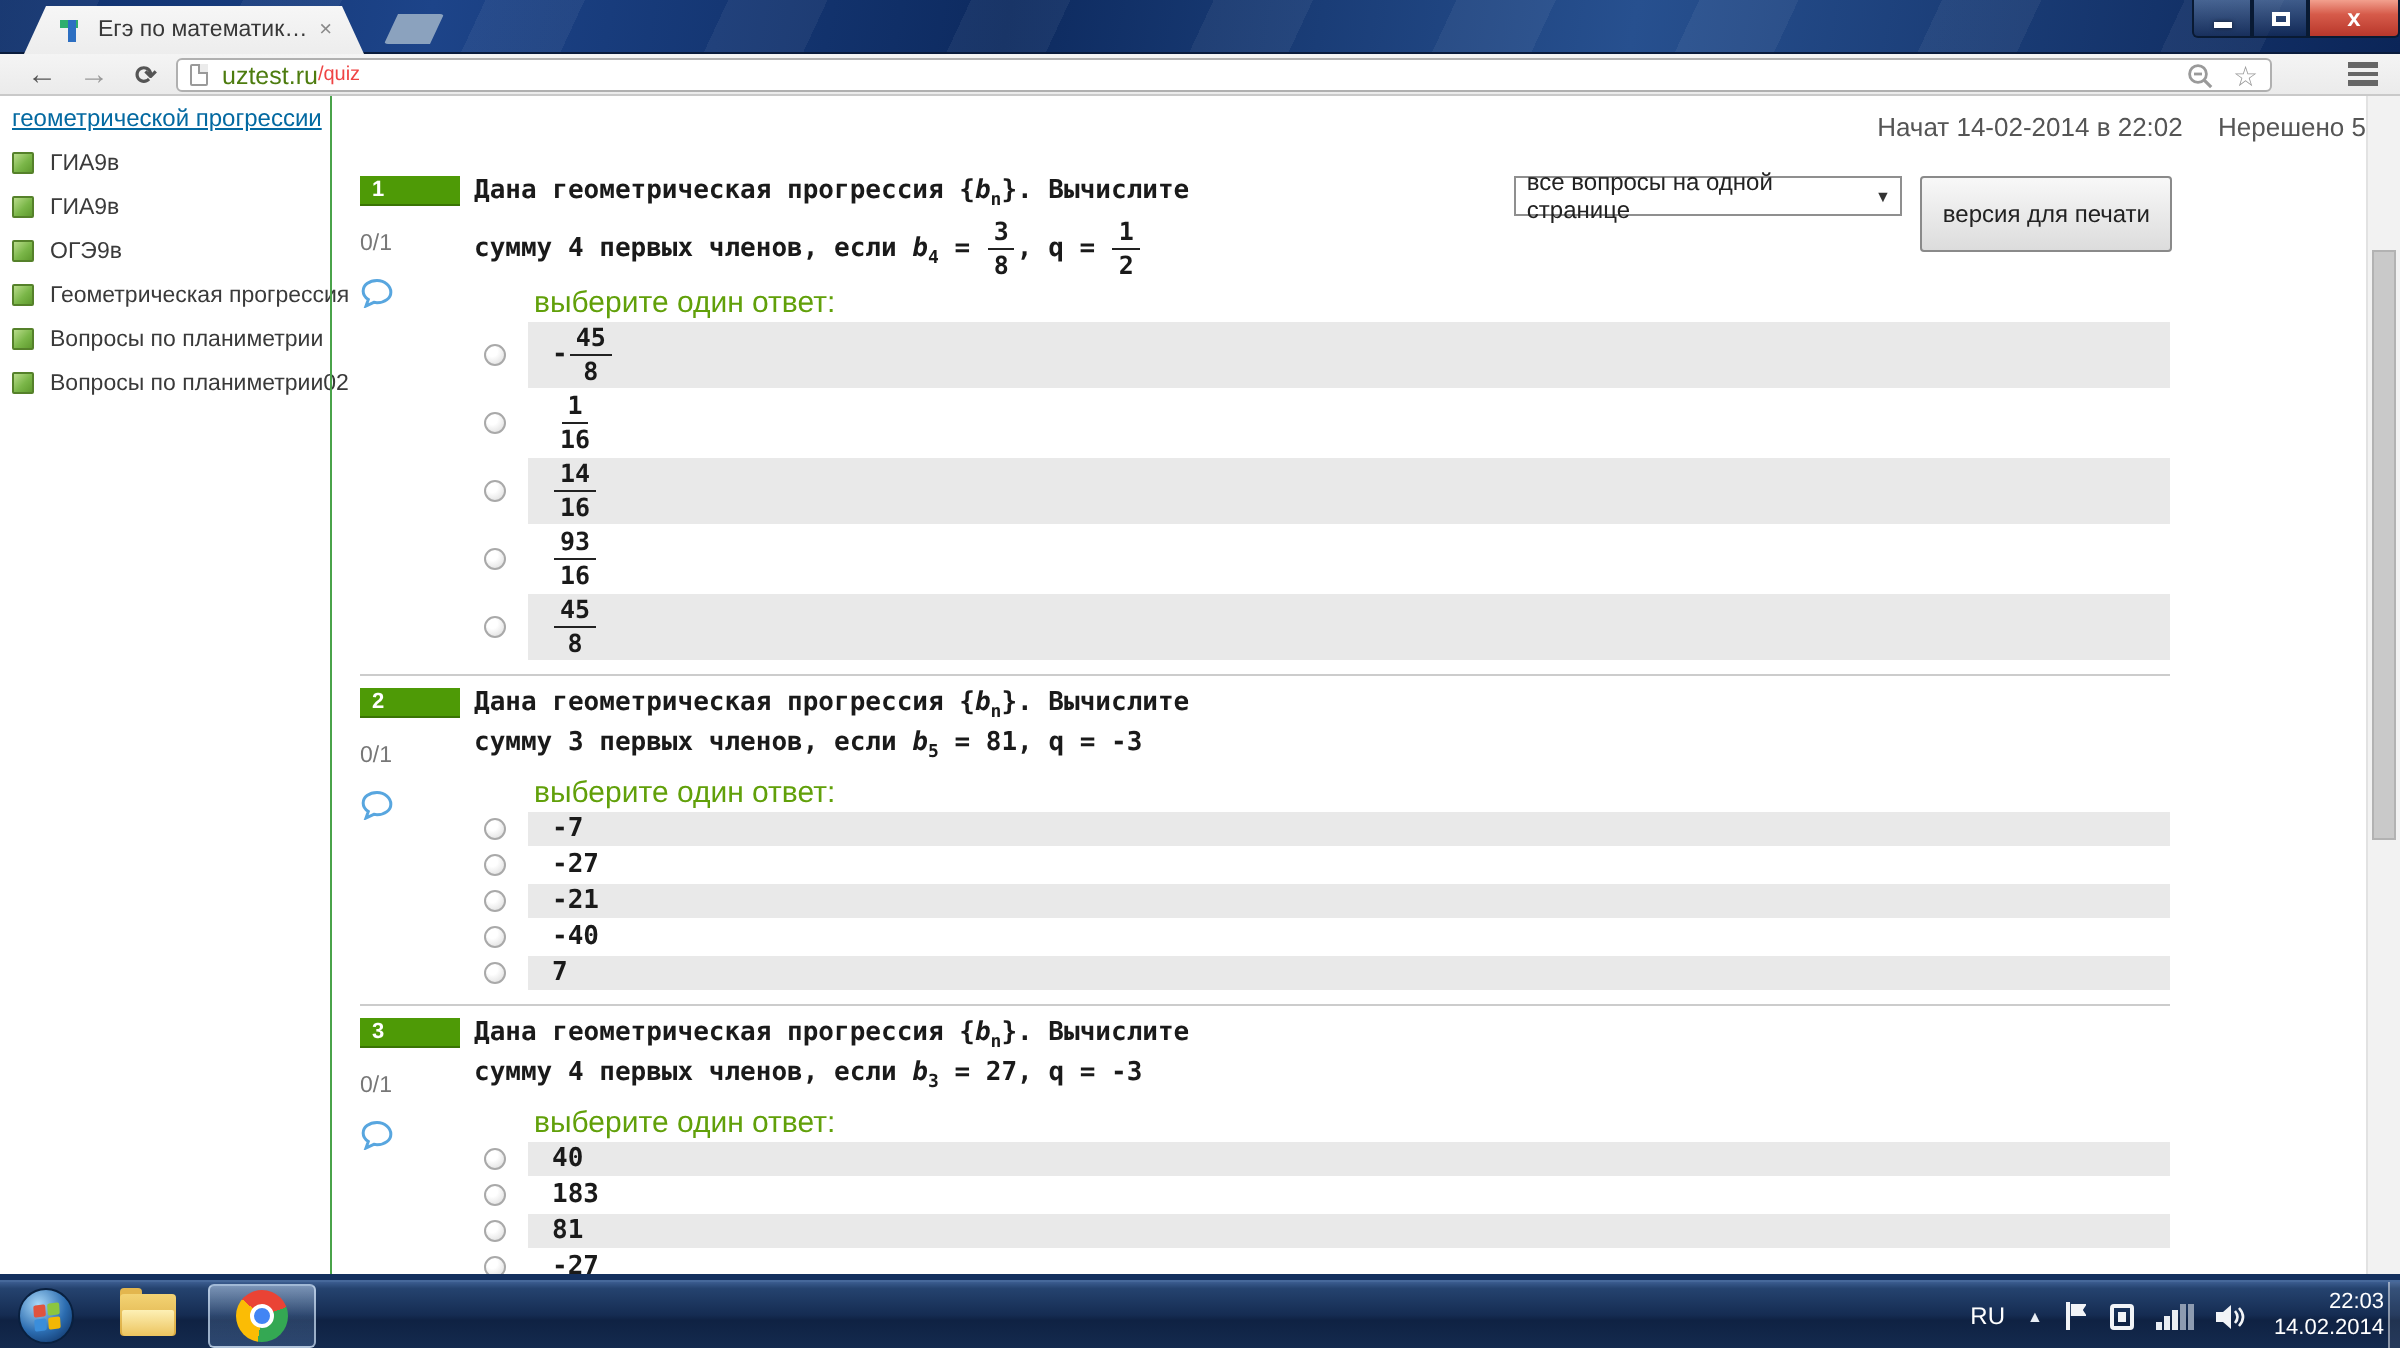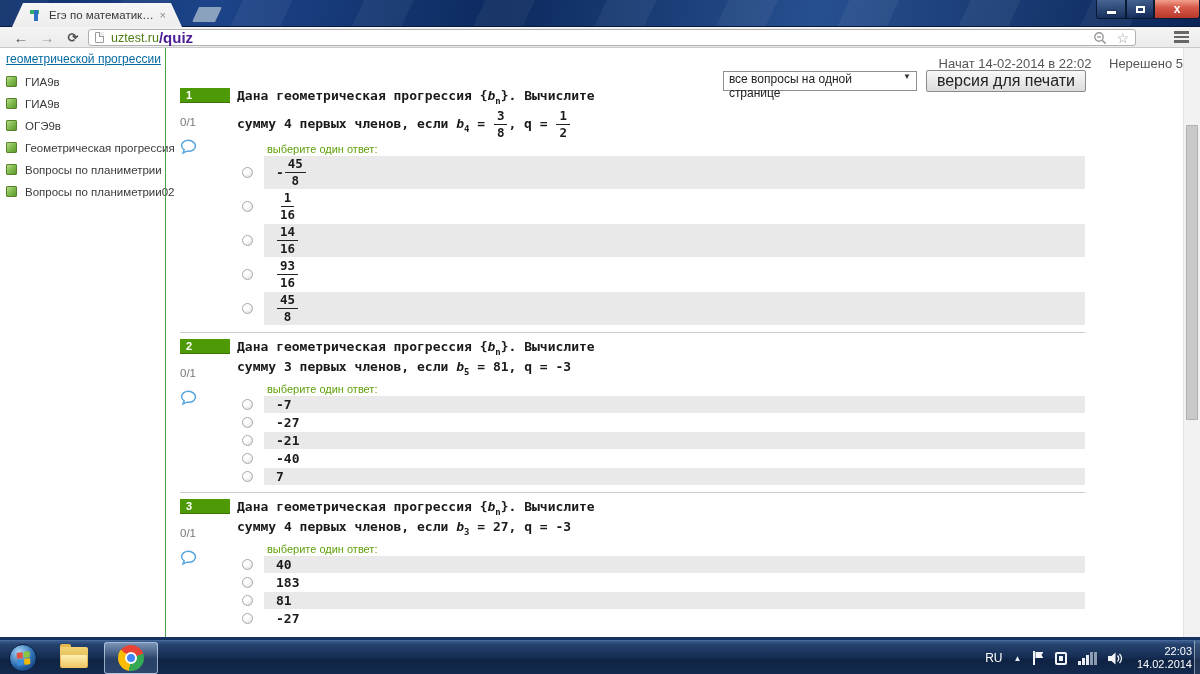--- a/index.html
+++ b/index.html
@@ -43,21 +43,21 @@
   #back { left:10px; width:22px; color:#555; }
   #fwd { left:36px; width:22px; color:#9a9a9a; }
   #reload { left:62px; width:22px; color:#555; font-size:13px; }
   .omnibox { position:absolute; left:88px; top:2px; width:1048px; height:17px; background:#fff;
     border:1px solid #b0b0b0; border-radius:3px; display:flex; align-items:center; padding:0 6px; }
   .page-ic { width:9px; height:11px; border:1px solid #9a9a9a; border-radius:1px; position:relative;
     margin-right:7px; flex:none; background:#fff; }
   .page-ic:after { content:''; position:absolute; right:-1px; top:-1px; width:4px; height:4px;
     background:#ebebeb; border-left:1px solid #9a9a9a; border-bottom:1px solid #9a9a9a; }
   .url-host { font-size:12.5px; color:#4d7c0f; }
-  .url-path { font-size:15px; color:#4c1d95;font-weight:bold; }
+  .url-path { font-size:10px; color:#ef4444; }
   .omni-right { margin-left:auto; display:flex; align-items:center; gap:9px; }
   .star { font-size:14px; color:#9a9a9a; line-height:1; }
   .menu-btn { position:absolute; right:11px; top:4px; display:flex; flex-direction:column; gap:2px; }
   .menu-btn i { display:block; width:15px; height:2.5px; background:#666; }
 
   
   #page { position:absolute; left:0; top:48px; width:1200px; height:589px; background:#fff; overflow:hidden; }
   #sidebar { position:absolute; left:0; top:0; width:165px; height:100%; padding:4px 0 0 4px; }
   .side-top-link { font-size:12px; color:#0369a1; text-decoration:underline; margin:0 0 9px 2px;
     display:block; white-space:nowrap; overflow:hidden; }
@@ -65,45 +65,45 @@
   .cube { width:11px; height:11px; flex:none; background:linear-gradient(135deg,#b9dc8a,#7ab648 55%,#5f9a2e);
     border:1px solid #55812a; border-radius:1px; }
   .side-label { font-size:11.5px; color:#3a3a3a; white-space:nowrap; }
   #vline { position:absolute; left:165px; top:0; width:1px; height:100%; background:#4aa34a; }
 
   #main { position:absolute; left:166px; top:0; width:1017px; height:100%; }
   .quiz-meta { margin:8px 0 11px 14px; font-size:13px; color:#555;text-align:right; }
   .quiz-meta .m2 { margin-left:14px; }
   .controls { position:absolute; top:22px; right:97px; display:flex; gap:9px; align-items:center; }
   .select-box { width:194px; height:20px; border:1px solid #8f8f8f; background:#fff; display:flex;
-    align-items:flex-start; padding:0 5px; font-size:12px; color:#222; position:relative; cursor:pointer; }
+    align-items:center; padding:0 5px; font-size:12px; color:#222; position:relative; cursor:pointer; }
   .select-box .caret { margin-left:auto; font-size:8px; color:#333; }
-  .print-btn { height:22px; padding:0 10px; font-size:16px; color:#222; border:1px solid #8a8a8a;
+  .print-btn { height:38px; padding:0 10px; font-size:12px; color:#222; border:1px solid #8a8a8a;
     border-radius:2px; background:linear-gradient(#f8f8f8,#dcdcdc); cursor:pointer;
-    font-family:"Liberation Sans", sans-serif; }
+    font-family:"Liberation Sans", sans-serif;margin-top:18px; }
   .timer { margin:17px 0 3px 14px; font-size:12.5px; color:#4e9a06; }
 
   #questions { margin:0 0 0 14px; width:905px; }
   .question { display:flex; padding-top:6px; }
   .question + .question { border-top:1px solid #ccc; margin-top:6px; }
   .q-left { width:57px; flex:none; }
   .q-num { width:50px; height:15px; background:#4e9a06; border-bottom:1px solid #3a7404;
     color:#fff; font-size:11px; font-weight:bold; line-height:15px; padding-left:6px; }
   .q-score { margin-top:13px; font-size:11.5px; color:#777; }
   .q-bubble { margin-top:11px; width:18px; }
   .q-body { flex:1; position:relative; }
   .q-line { font-family:"DejaVu Sans Mono", monospace; font-size:13px; font-weight:600;
     color:#1a1a1a; line-height:16px; }
   .q-line sub { font-size:9px; }
   .tok-var { font-style:italic; }
   .frac { display:inline-flex; flex-direction:column; align-items:center; vertical-align:middle;
     line-height:12px; font-size:12.5px; margin:0 1px; }
   .frac .fn { padding:1px 3px 2px; border-bottom:1px solid #222; }
   .frac .fd { padding:2px 3px 1px; }
-  .q-choose { margin:3px 0 1px 6px; font-size:11px; color:#61a00a;padding-left:24px; }
+  .q-choose { margin:3px 0 1px 6px; font-size:15px; color:#61a00a;padding-left:24px; }
   .opt-row { display:flex; align-items:center; margin:1px 0; min-height:16px; }
   .radio { width:11px; height:11px; border-radius:50%; border:1px solid #a9a9a9; flex:none;
     background:radial-gradient(circle at 35% 30%, #fff 30%, #d9d9d9); margin:0 11px 0 5px; }
   .opt-val { flex:1; background:#fff; padding:1px 6px 1px 12px; display:flex; align-items:center;
     font-family:"DejaVu Sans Mono", monospace; font-size:13px; font-weight:600; color:#1a1a1a;
     min-height:16px; }
   .opt-gray .opt-val { background:#e9e9e9; }
 
   #scrollbar { position:absolute; right:0; top:0; width:17px; height:100%; background:#f2f2f2;
     border-left:1px solid #e2e2e2; }

